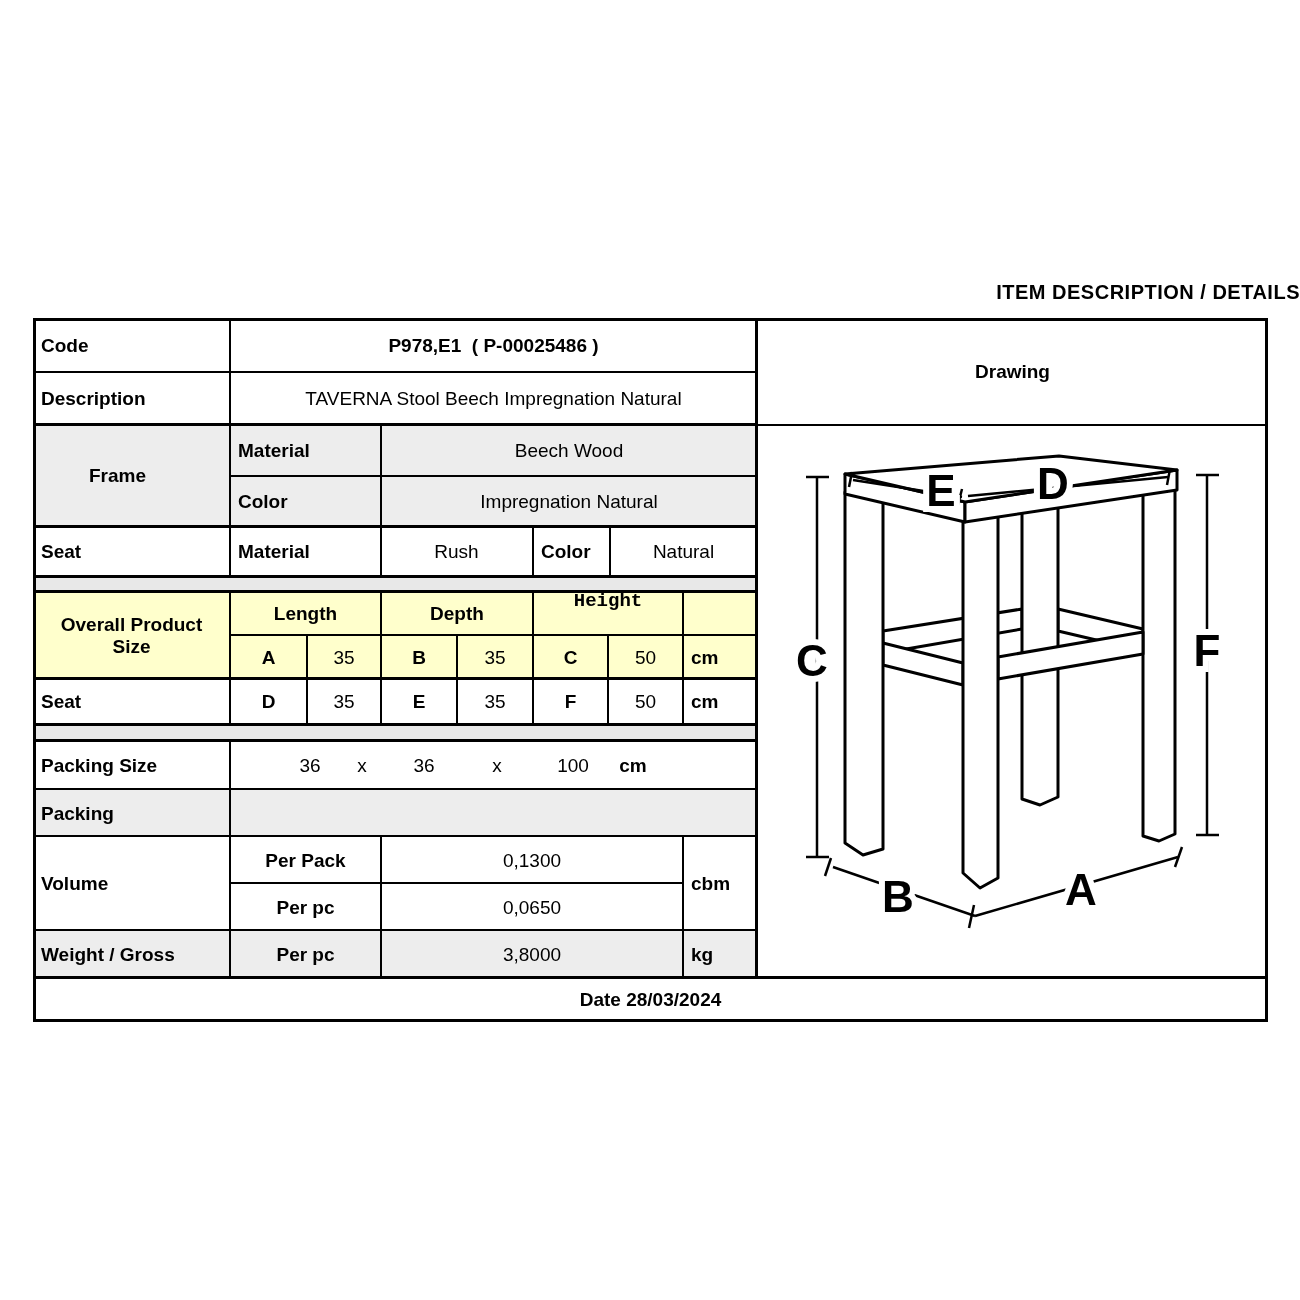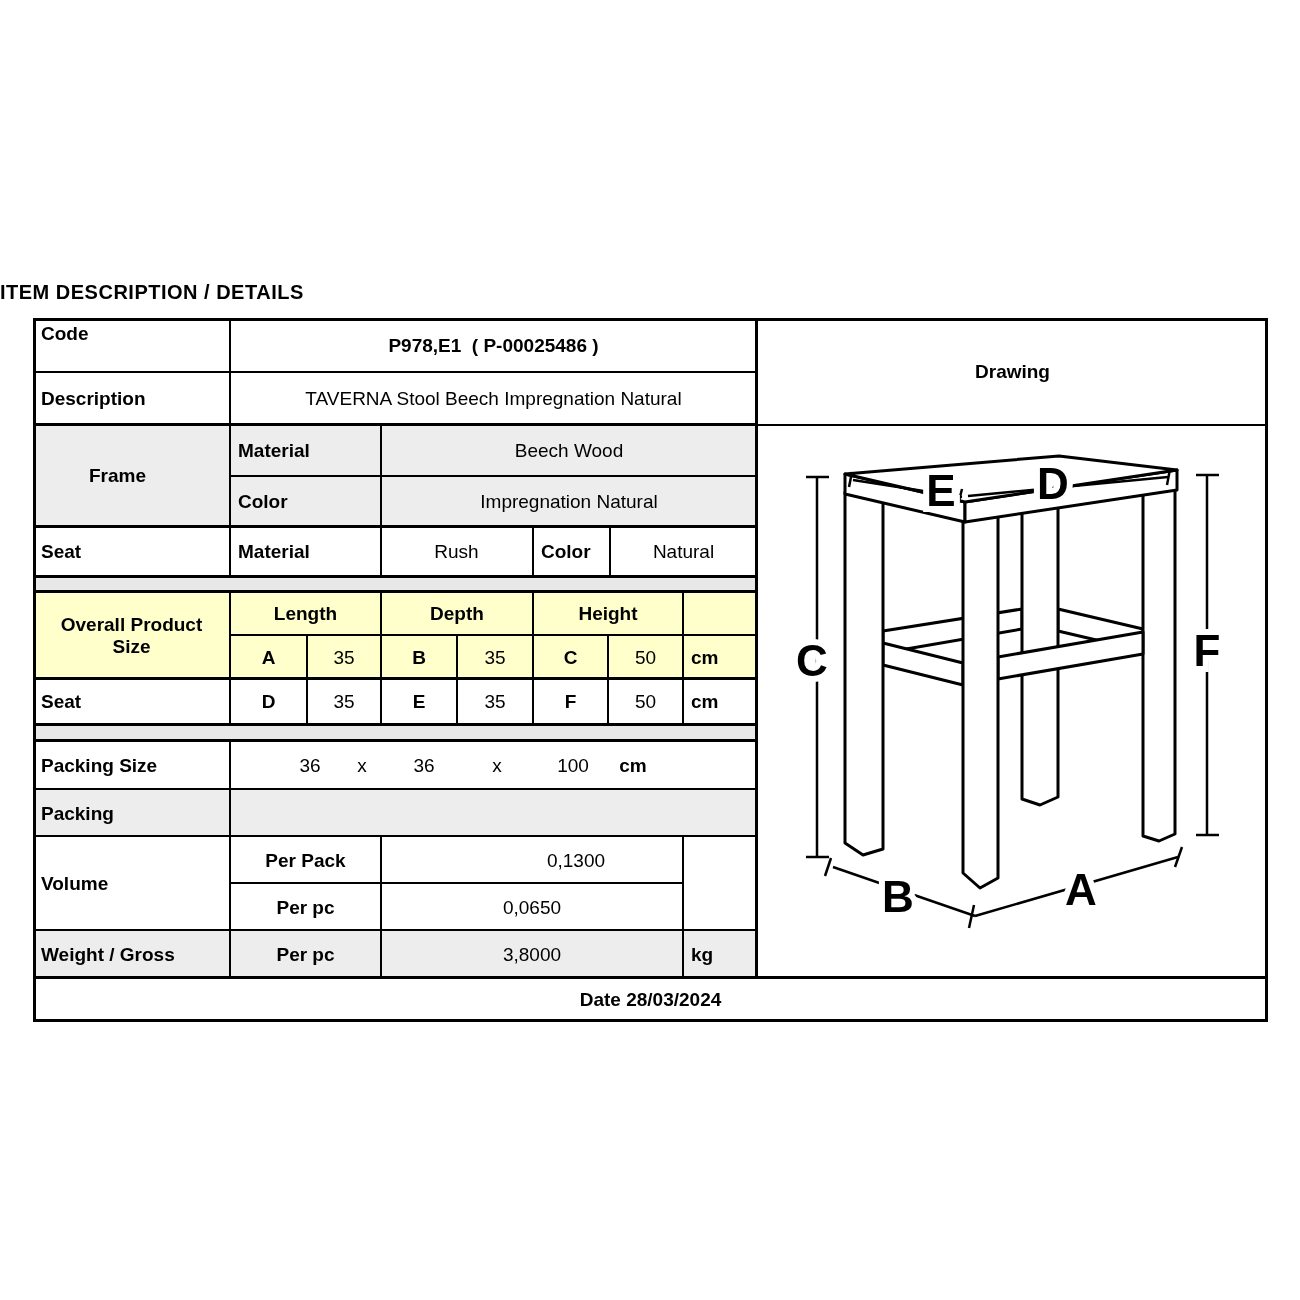--- a/index.html
+++ b/index.html
@@ -4,39 +4,39 @@
 <style>
   html,body{margin:0;padding:0;background:#ffffff;}
   #page{position:relative;width:1300px;height:1300px;background:#ffffff;overflow:hidden;
         font-family:"Liberation Sans","DejaVu Sans",sans-serif;color:#000;}
   .cell{position:absolute;display:flex;align-items:center;font-size:19px;line-height:1.15;white-space:pre;}
   .c{justify-content:center;text-align:center;}
   .l{padding-left:8px;}
   .b{font-weight:bold;}
   .line{position:absolute;background:#000;}
   .bg{position:absolute;}
-  #title{position:absolute;left:0;top:281px;width:1300px;text-align:left;
+  #title{position:absolute;left:0;top:281px;width:1300px;text-align:right;
          font-size:20px;font-weight:bold;letter-spacing:.5px;}
   svg text{font-family:"Liberation Sans","DejaVu Sans",sans-serif;}
 </style>
 </head>
 <body>
 
 <div id="page">
 
   <div id="title">ITEM DESCRIPTION / DETAILS</div>
 
   <div class="bg" style="left:33px;top:425px;width:724px;height:102px;background:#ededed;"></div>
   <div class="bg" style="left:33px;top:577px;width:724px;height:15px;background:#e8e8e8;"></div>
   <div class="bg" style="left:33px;top:592px;width:724px;height:87px;background:#ffffcc;"></div>
   <div class="bg" style="left:33px;top:725px;width:724px;height:16px;background:#e8e8e8;"></div>
   <div class="bg" style="left:33px;top:790px;width:724px;height:47px;background:#ededed;"></div>
   <div class="bg" style="left:33px;top:931px;width:724px;height:47px;background:#ededed;"></div>
 
-  <div class="cell l b" style="left:33px;top:306px;width:190px;height:55px;">Code</div>
+  <div class="cell l b" style="left:33px;top:318px;width:190px;height:55px;">Code</div>
   <div class="cell c b" style="left:230px;top:318px;width:527px;height:55px;">P978,E1  ( P-00025486 )</div>
 
   <div class="cell l b" style="left:33px;top:373px;width:190px;height:52px;">Description</div>
   <div class="cell c" style="left:230px;top:373px;width:527px;height:52px;">TAVERNA Stool Beech Impregnation Natural</div>
 
   <div class="cell l b" style="left:33px;top:425px;width:190px;height:102px;margin-left:48px;">Frame</div>
   <div class="cell l b" style="left:230px;top:425px;width:145px;height:52px;">Material</div>
   <div class="cell c" style="left:381px;top:425px;width:376px;height:52px;">Beech Wood</div>
   <div class="cell l b" style="left:230px;top:477px;width:145px;height:50px;">Color</div>
   <div class="cell c" style="left:381px;top:477px;width:376px;height:50px;">Impregnation Natural</div>
@@ -46,21 +46,21 @@
   <div class="cell c" style="left:381px;top:527px;width:151px;height:50px;">Rush</div>
   <div class="cell l b" style="left:533px;top:527px;width:76px;height:50px;">Color</div>
   <div class="cell c b" style="left:33px;top:592px;width:197px;height:87px;flex-direction:column;justify-content:center;">
     <span>Overall Product</span>
     <span>Size</span>
   </div>
 
   <div class="cell c" style="left:610px;top:527px;width:147px;height:50px;">Natural</div>
   <div class="cell c b" style="left:230px;top:592px;width:151px;height:44px;">Length</div>
   <div class="cell c b" style="left:381px;top:592px;width:152px;height:44px;">Depth</div>
-  <div class="cell c b" style="left:533px;top:592px;width:150px;height:44px;">Height</div>
+  <div class="cell c b" style="left:533px;top:580px;width:150px;height:44px;font-family:Liberation Mono, monospace;">Height</div>
 
   <div class="cell c b" style="left:230px;top:636px;width:77px;height:43px;">A</div>
   <div class="cell c" style="left:307px;top:636px;width:74px;height:43px;">35</div>
   <div class="cell c b" style="left:381px;top:636px;width:76px;height:43px;">B</div>
   <div class="cell c" style="left:457px;top:636px;width:76px;height:43px;">35</div>
   <div class="cell c b" style="left:533px;top:636px;width:75px;height:43px;">C</div>
   <div class="cell c" style="left:608px;top:636px;width:75px;height:43px;">50</div>
   <div class="cell l b" style="left:683px;top:636px;width:74px;height:43px;">cm</div>
 
   <div class="cell l b" style="left:33px;top:679px;width:190px;height:46px;">Seat</div>
@@ -77,23 +77,24 @@
   <div class="cell c" style="left:337px;top:741px;width:50px;height:49px;">x</div>
   <div class="cell c" style="left:397px;top:741px;width:54px;height:49px;">36</div>
   <div class="cell c" style="left:472px;top:741px;width:50px;height:49px;">x</div>
   <div class="cell c" style="left:544px;top:741px;width:58px;height:49px;">100</div>
   <div class="cell c b" style="left:606px;top:741px;width:54px;height:49px;">cm</div>
 
   <div class="cell l b" style="left:33px;top:790px;width:190px;height:47px;">Packing</div>
 
   <div class="cell l b" style="left:33px;top:837px;width:190px;height:94px;">Volume</div>
   <div class="cell c b" style="left:230px;top:837px;width:151px;height:47px;">Per Pack</div>
-  <div class="cell c" style="left:381px;top:837px;width:302px;height:47px;margin-left:44px;">0,1300</div>
+  <div class="cell c" style="left:381px;top:837px;width:302px;height:47px;">0,1300</div>
   <div class="cell c b" style="left:230px;top:884px;width:151px;height:47px;">Per pc</div>
   <div class="cell c" style="left:381px;top:884px;width:302px;height:47px;">0,0650</div>
+  <div class="cell l b" style="left:683px;top:837px;width:74px;height:94px;">cbm</div>
 
   <div class="cell l b" style="left:33px;top:931px;width:190px;height:47px;">Weight / Gross</div>
   <div class="cell c b" style="left:230px;top:931px;width:151px;height:47px;">Per pc</div>
   <div class="cell c" style="left:381px;top:931px;width:302px;height:47px;">3,8000</div>
   <div class="cell l b" style="left:683px;top:931px;width:74px;height:47px;">kg</div>
 
   <div class="cell c b" style="left:33px;top:978px;width:1235px;height:44px;">Date 28/03/2024</div>
 
   <div class="cell c b" style="left:757px;top:318px;width:511px;height:107px;">Drawing</div>
 

